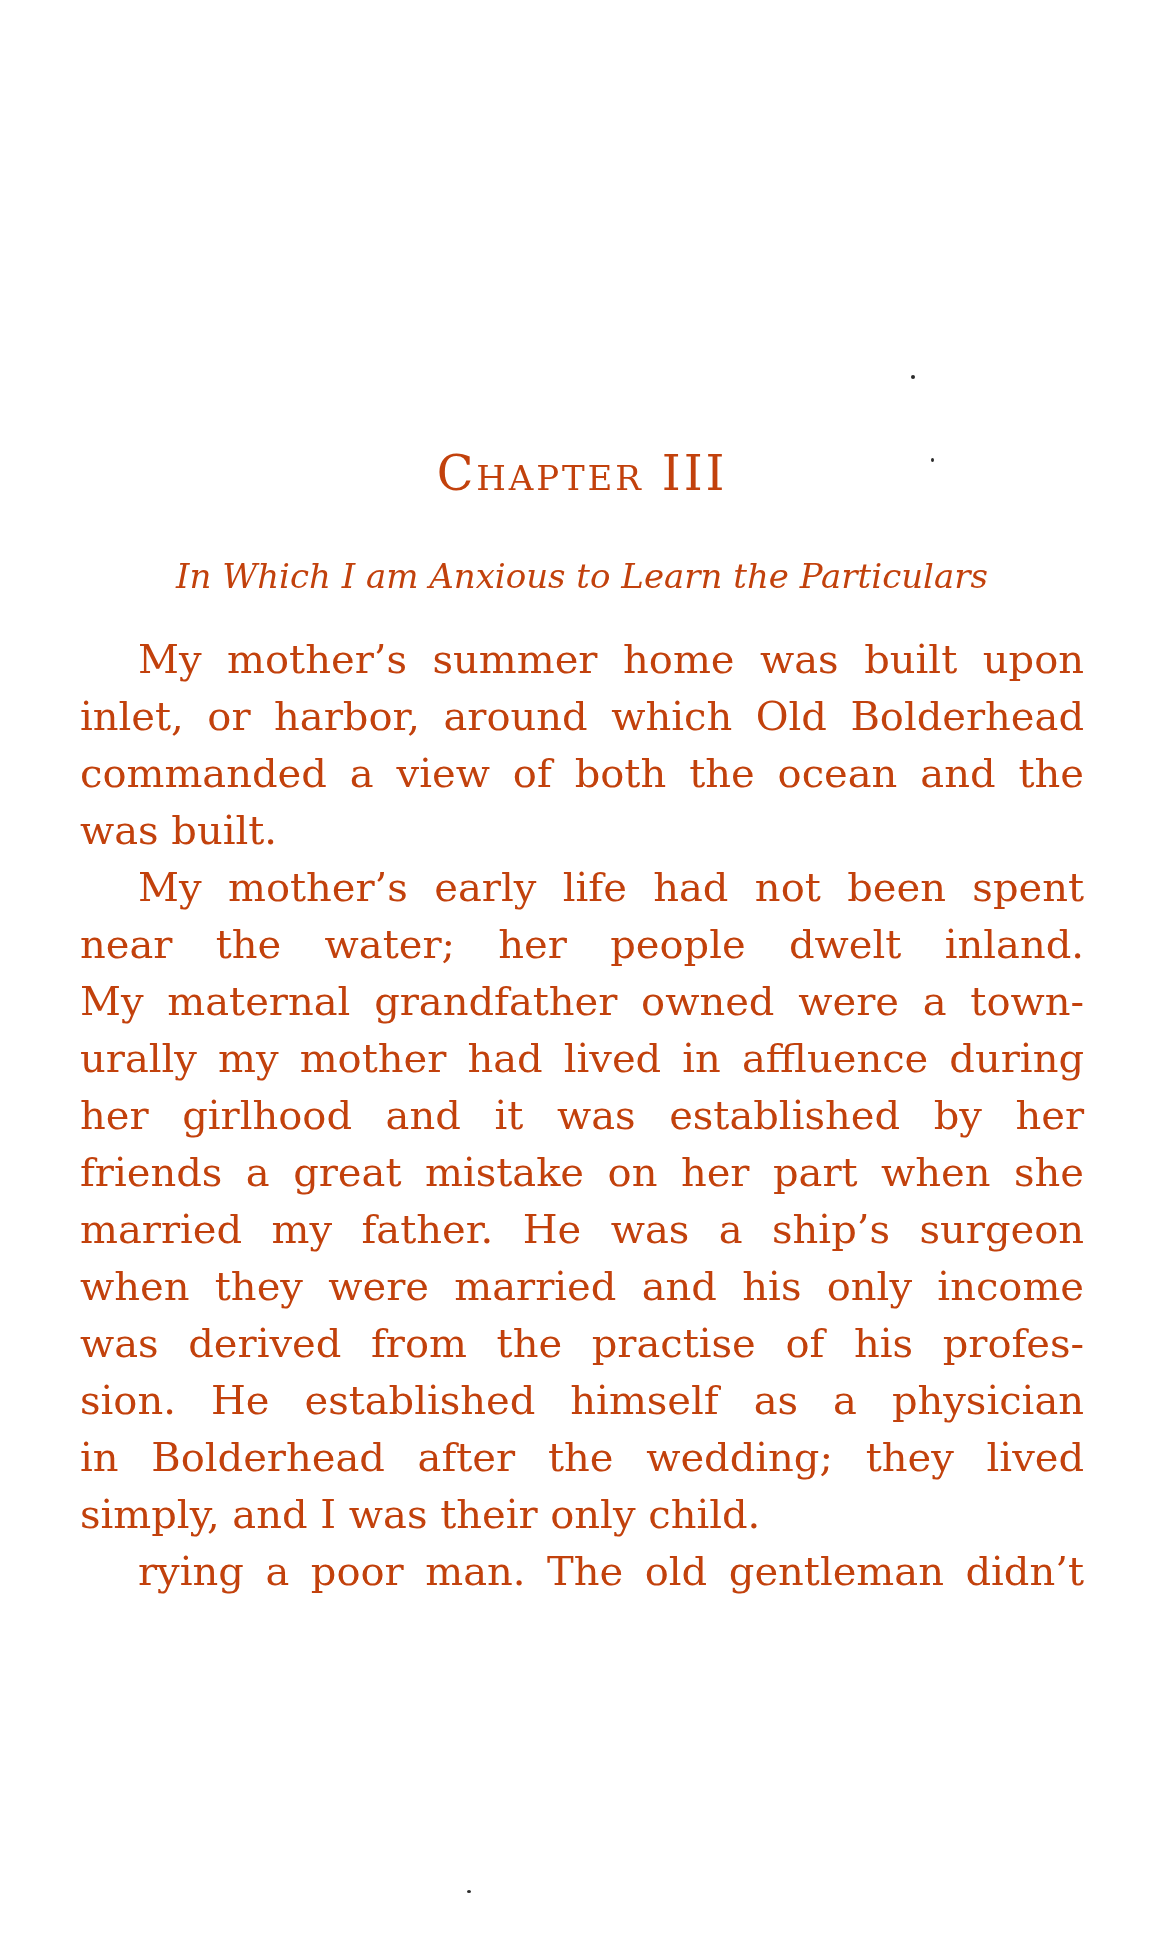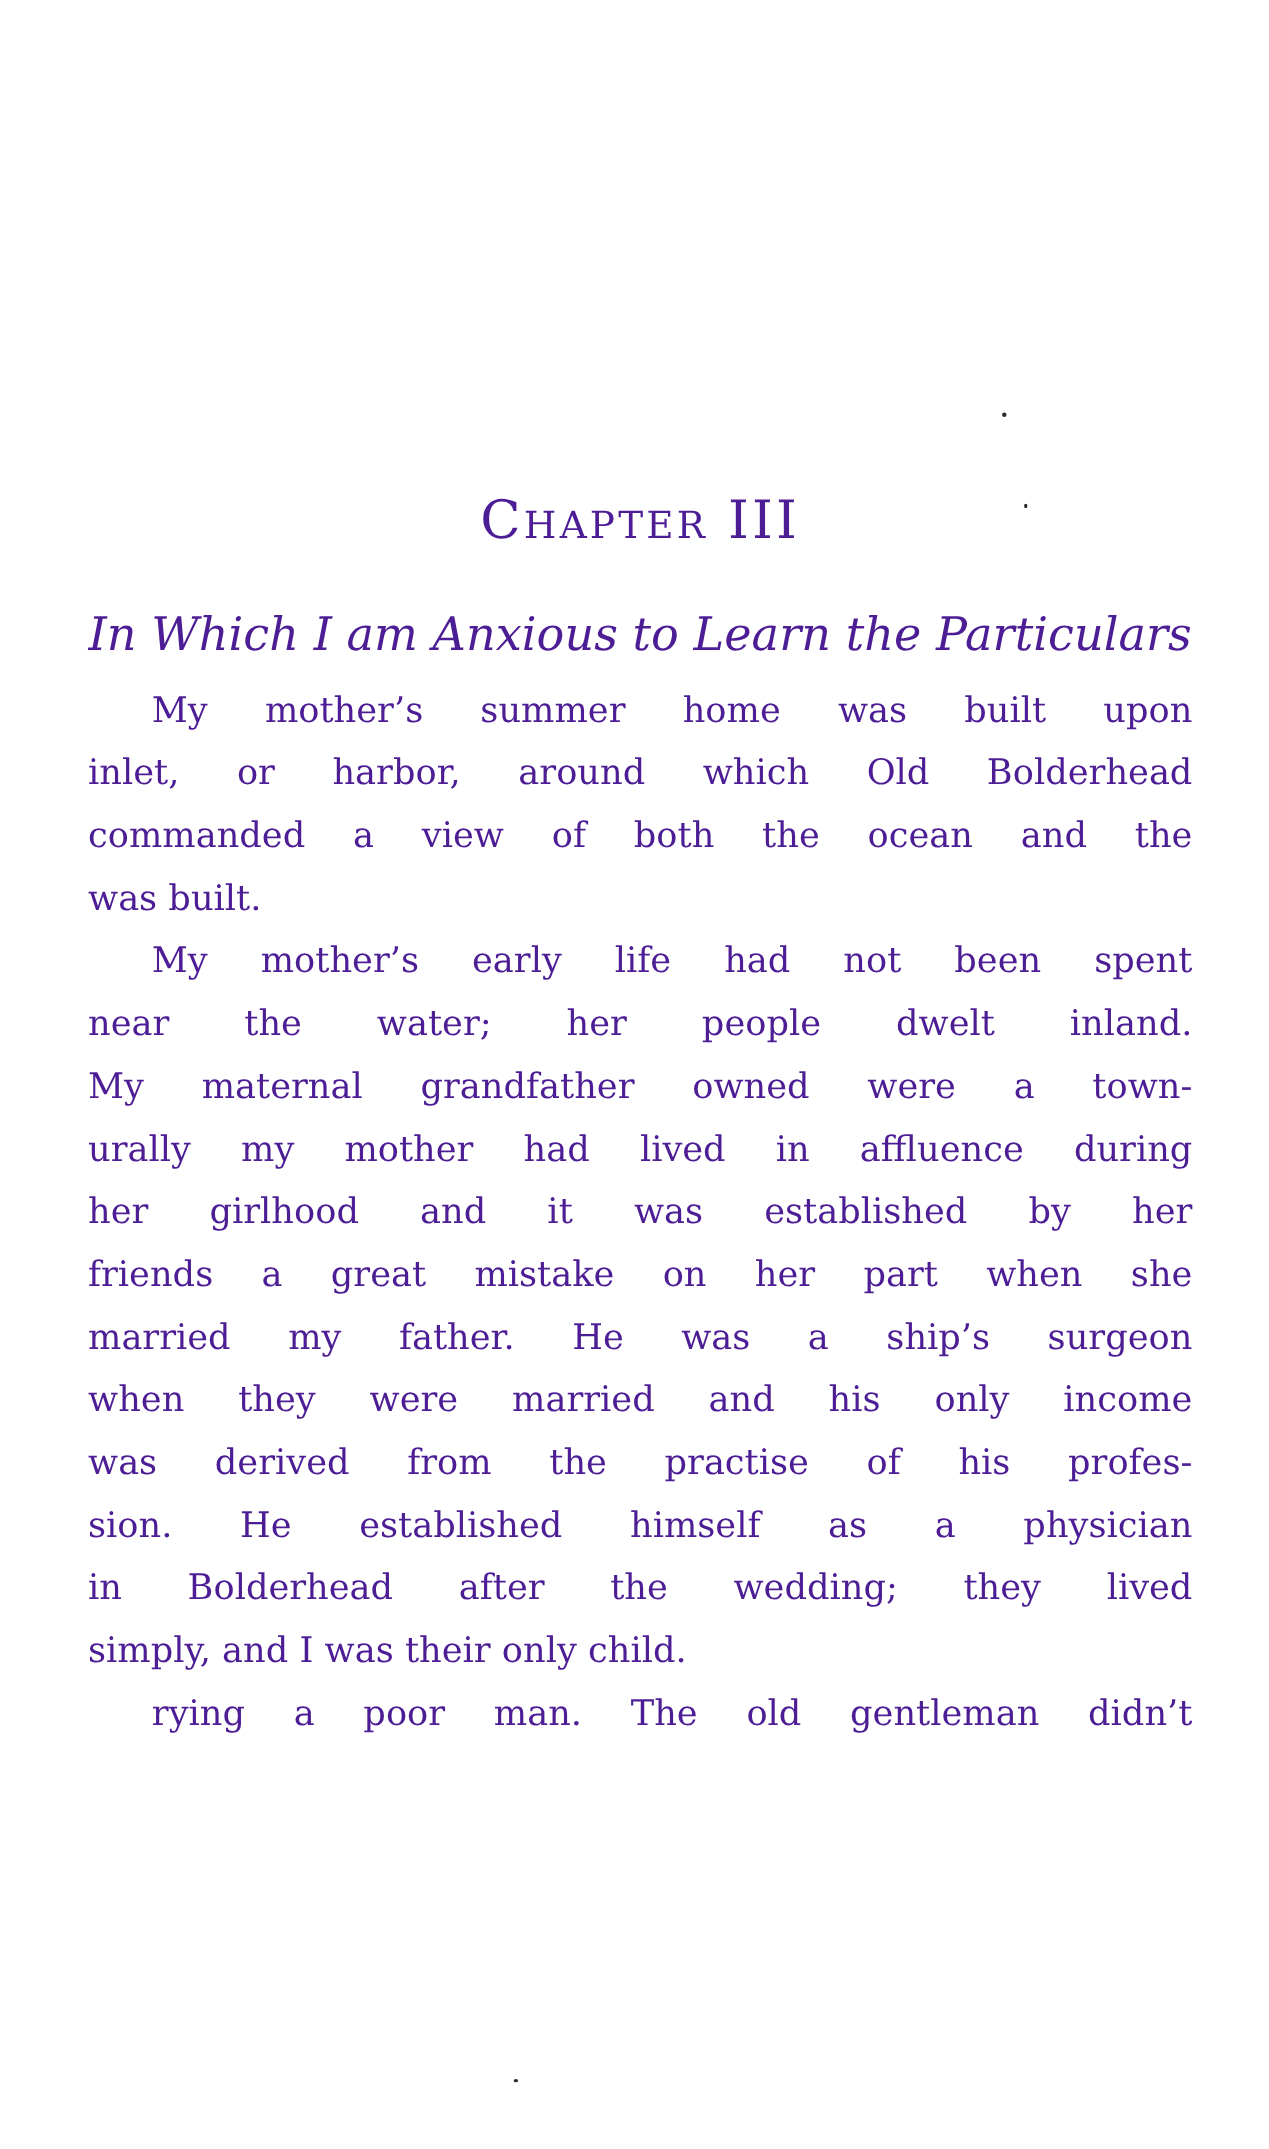--- a/index.html
+++ b/index.html
@@ -5,21 +5,21 @@
   html, body {
     margin: 0;
     padding: 0;
     background: #ffffff;
   }
   .page {
     position: relative;
     width: 1154px;
     height: 1954px;
     background: #ffffff;
-    color: #4c1d95;
+    color: #c2410c;
     font-family: "DejaVu Serif", "Liberation Serif", serif;
     overflow: hidden;
     box-sizing: border-box;
   }
   .content {
     position: absolute;
     left: 80px;
     top: 0;
     width: 1004px;
   }
@@ -30,26 +30,26 @@
     font-size: 48px;
     line-height: 70px;
     letter-spacing: 0.06em;
     font-weight: normal;
     white-space: nowrap;
   }
   .subtitle {
     margin-top: 26px;
     text-align: center;
     font-style: italic;
-    font-size: 42px;
+    font-size: 34px;
     line-height: 57px;
   }
   .body-text {
-    margin-top: 12px;
-    font-size: 32px;
+    margin-top: 26px;
+    font-size: 40px;
     line-height: 57px;
   }
   .para { margin: 0; padding: 0; }
   .line {
     text-align: justify;
     text-align-last: justify;
   }
   .line.last {
     text-align: justify;
     text-align-last: left;

